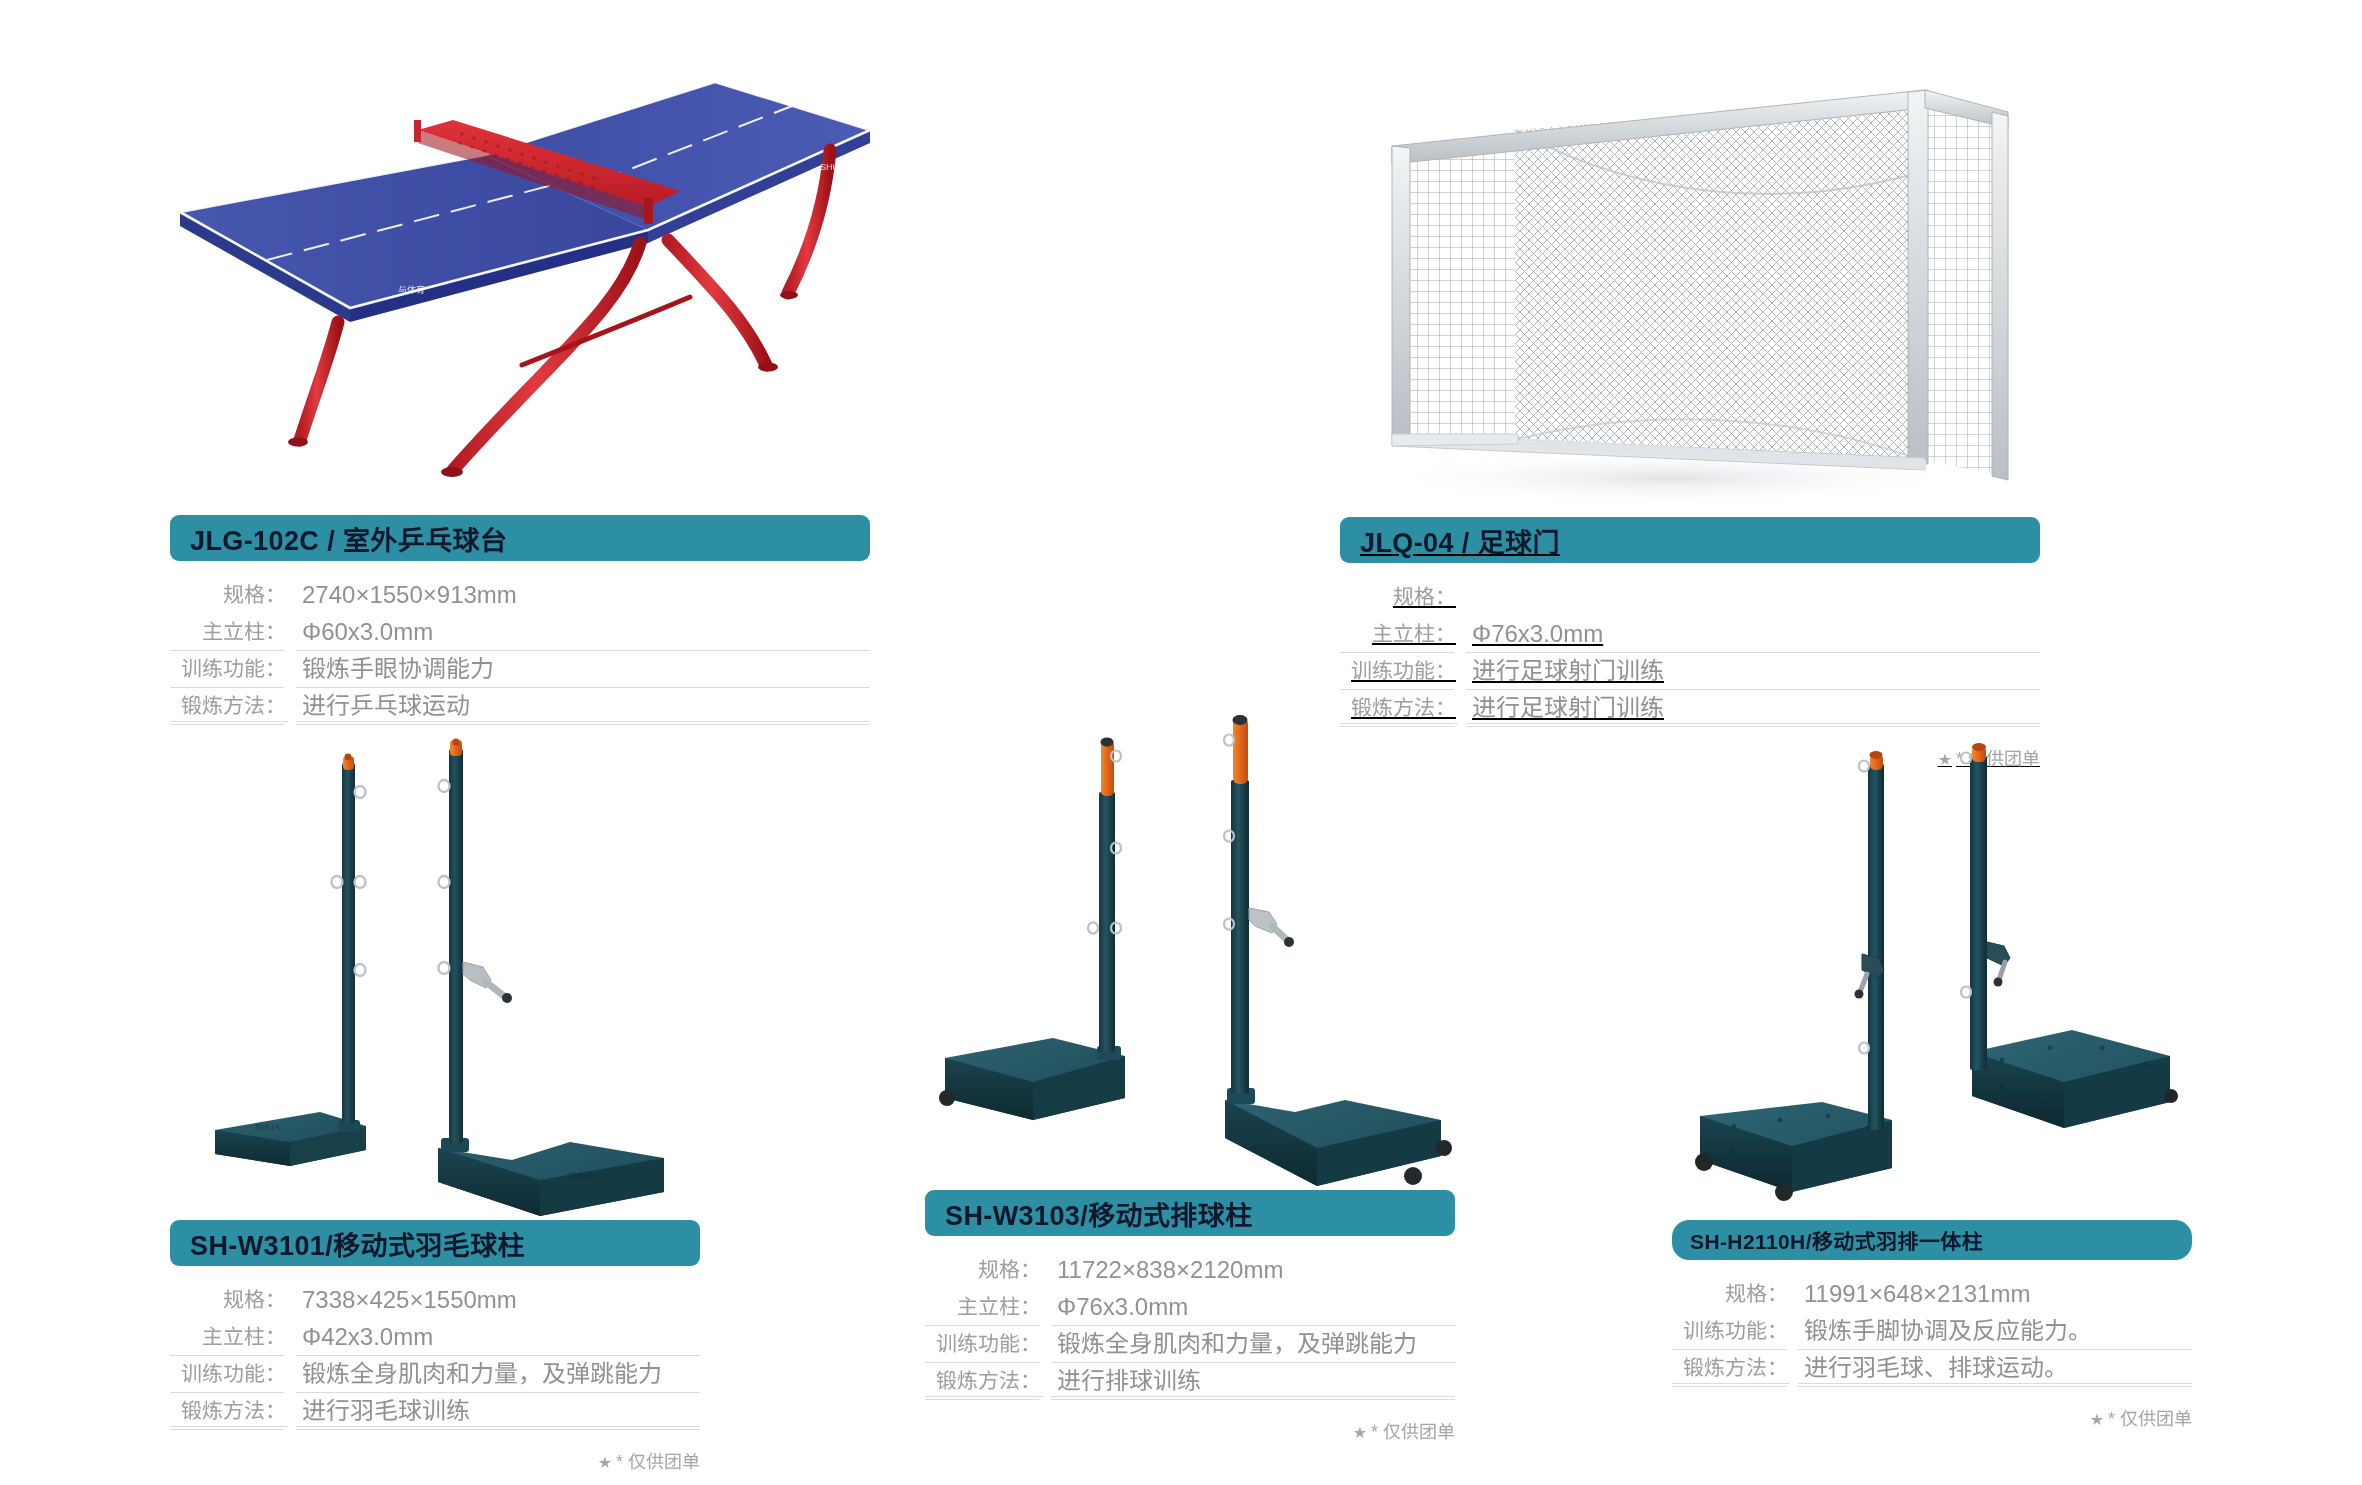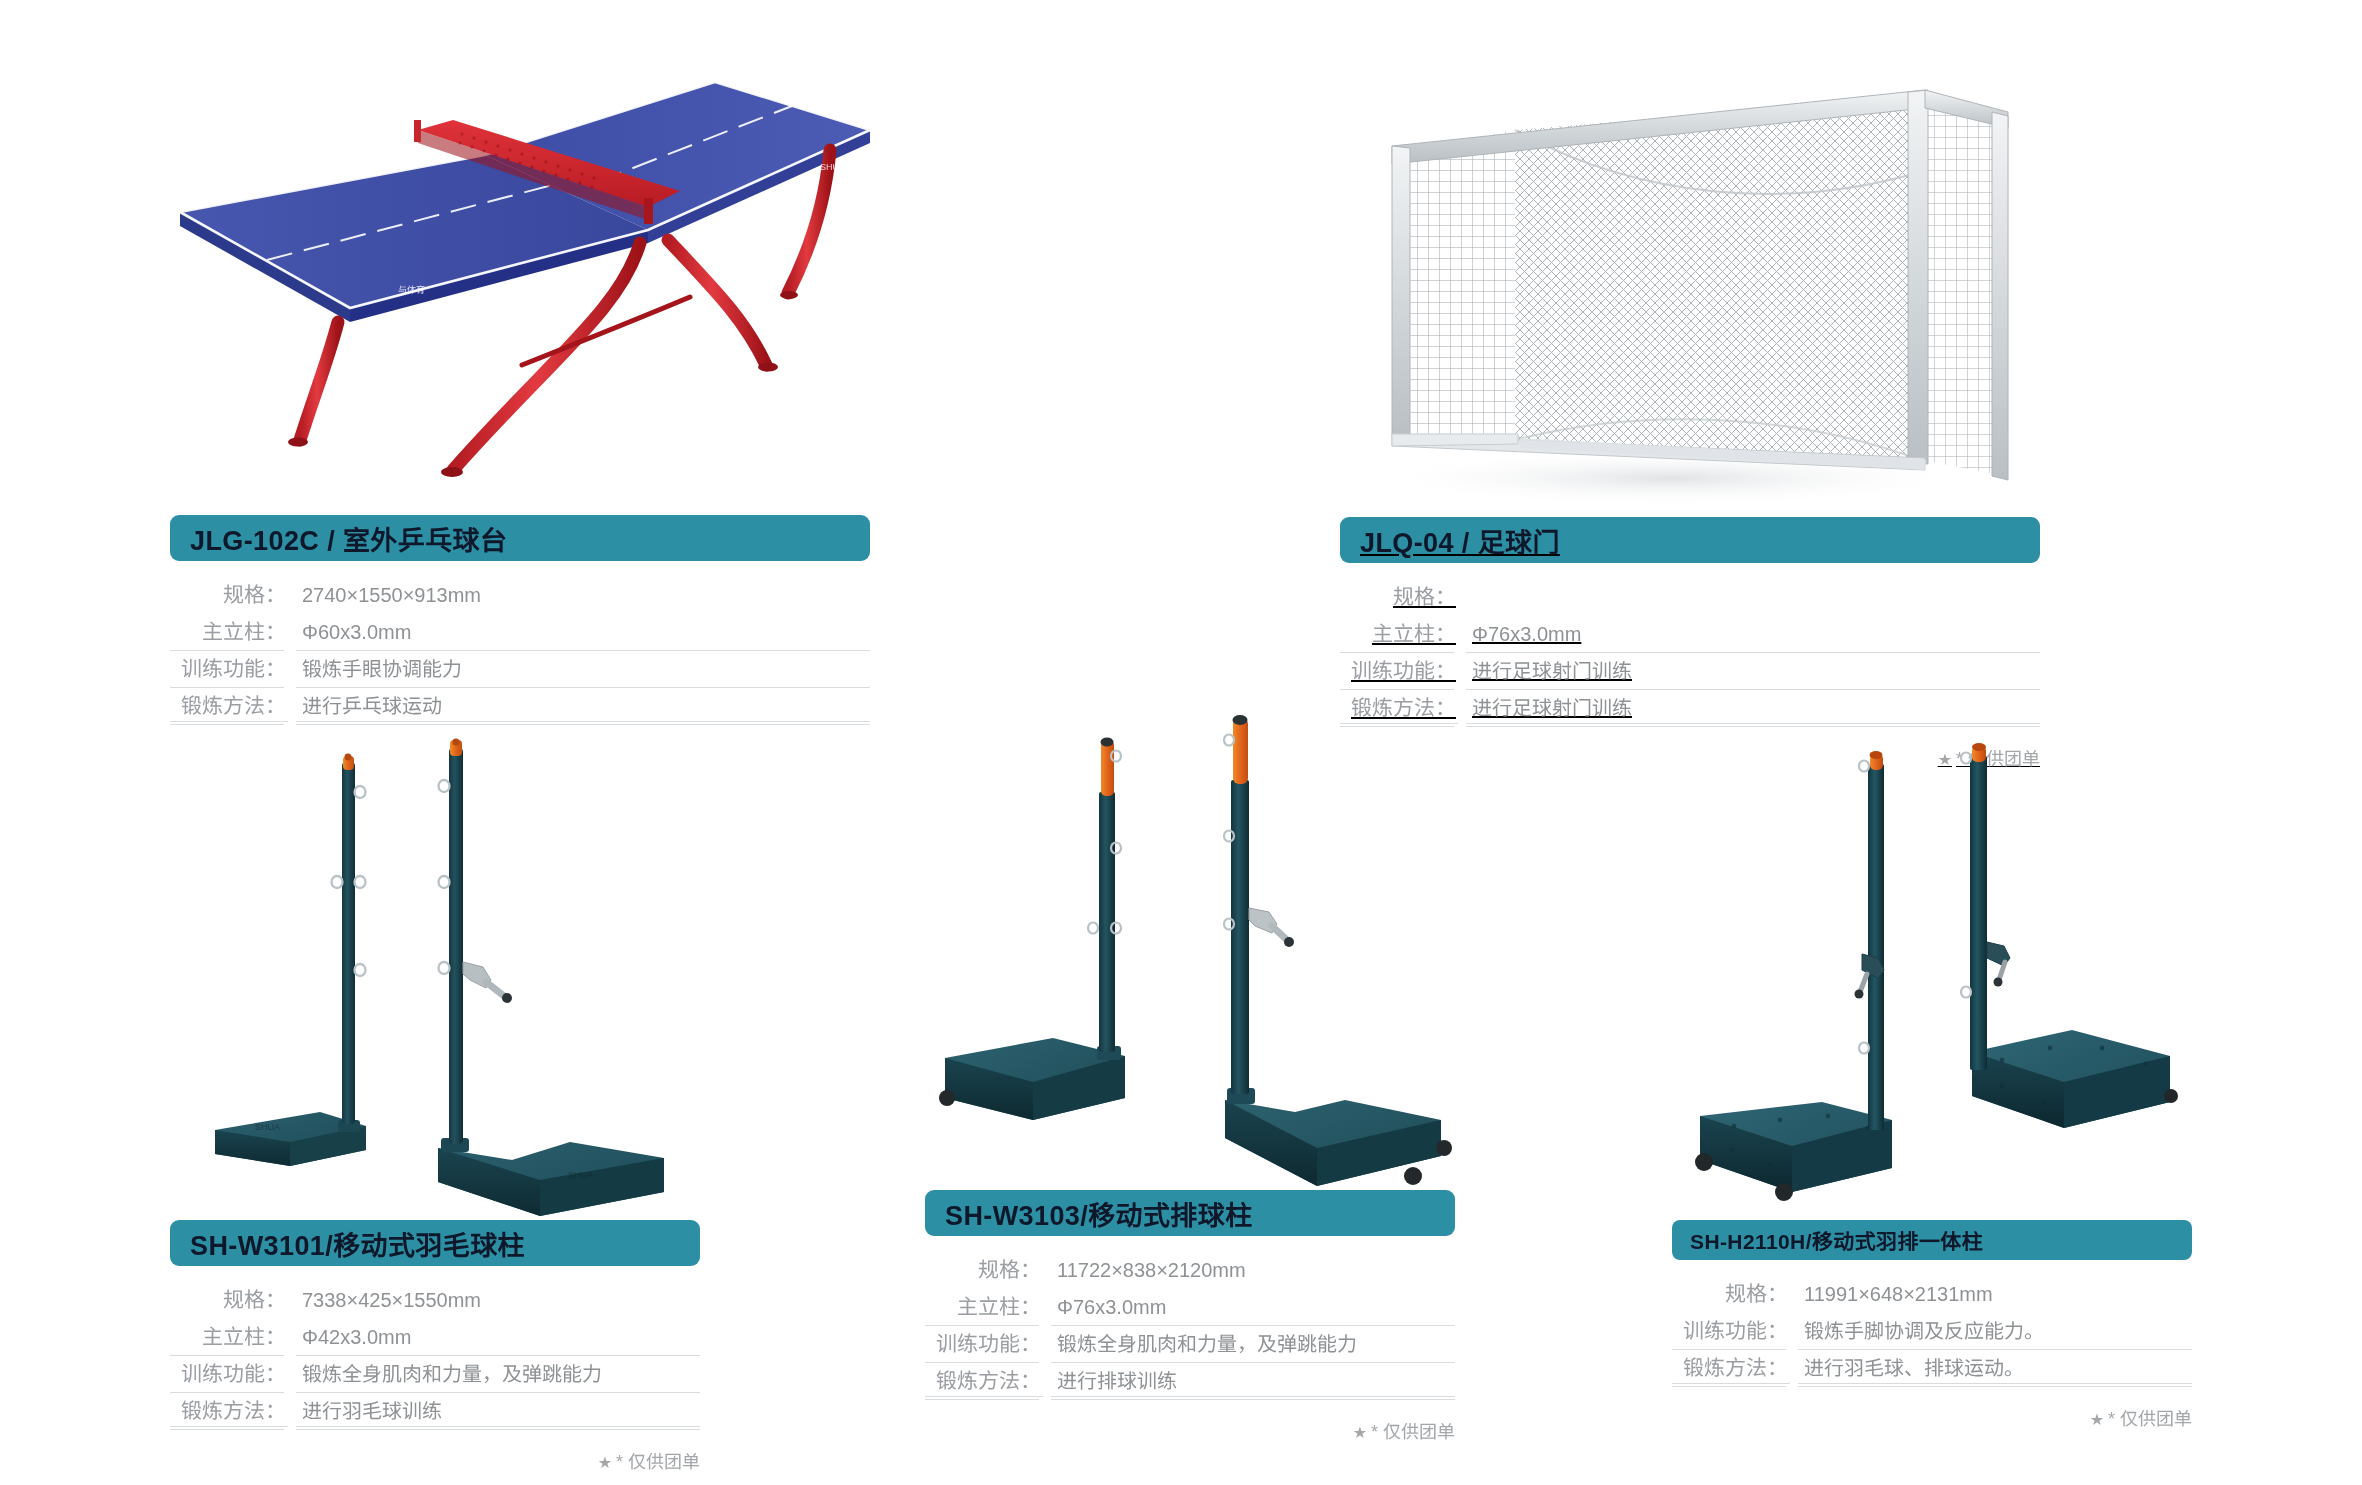--- a/index.html
+++ b/index.html
@@ -26,21 +26,21 @@
     padding:0 20px;
     box-sizing:border-box;
   }
   .bar .bar-label{
     color:#0f172a;
     font-size:27px;
     font-weight:bold;
     letter-spacing:.4px;
     white-space:nowrap;
   }
-  .bar.small{height:40px;padding:16px 18px;border-radius:8px;}
+  .bar.small{height:40px;padding:16px 18px;border-radius:17px;}
   .bar.small .bar-label{font-size:21px;}
 
   
   .specs{margin-top:12px;width:100%;}
   .srow{
     display:flex;
     align-items:flex-end;
     height:37px;
     position:relative;
   }
@@ -53,21 +53,21 @@
     line-height:30px;
     white-space:nowrap;
     box-sizing:border-box;
     padding-right:2px;
     position:relative;
     margin-top:24px;
   }
   .svalue{
     flex:1 1 auto;
     color:#8e9295;
-    font-size:20px;
+    font-size:24px;
     line-height:30px;
     white-space:nowrap;
     padding-left:14px;
     position:relative;
     box-sizing:border-box;
   }
   
   .srow .slabel::after{
     content:"";position:absolute;left:0;right:4px;bottom:-4px;
     height:1px;background:#d9dcde;

